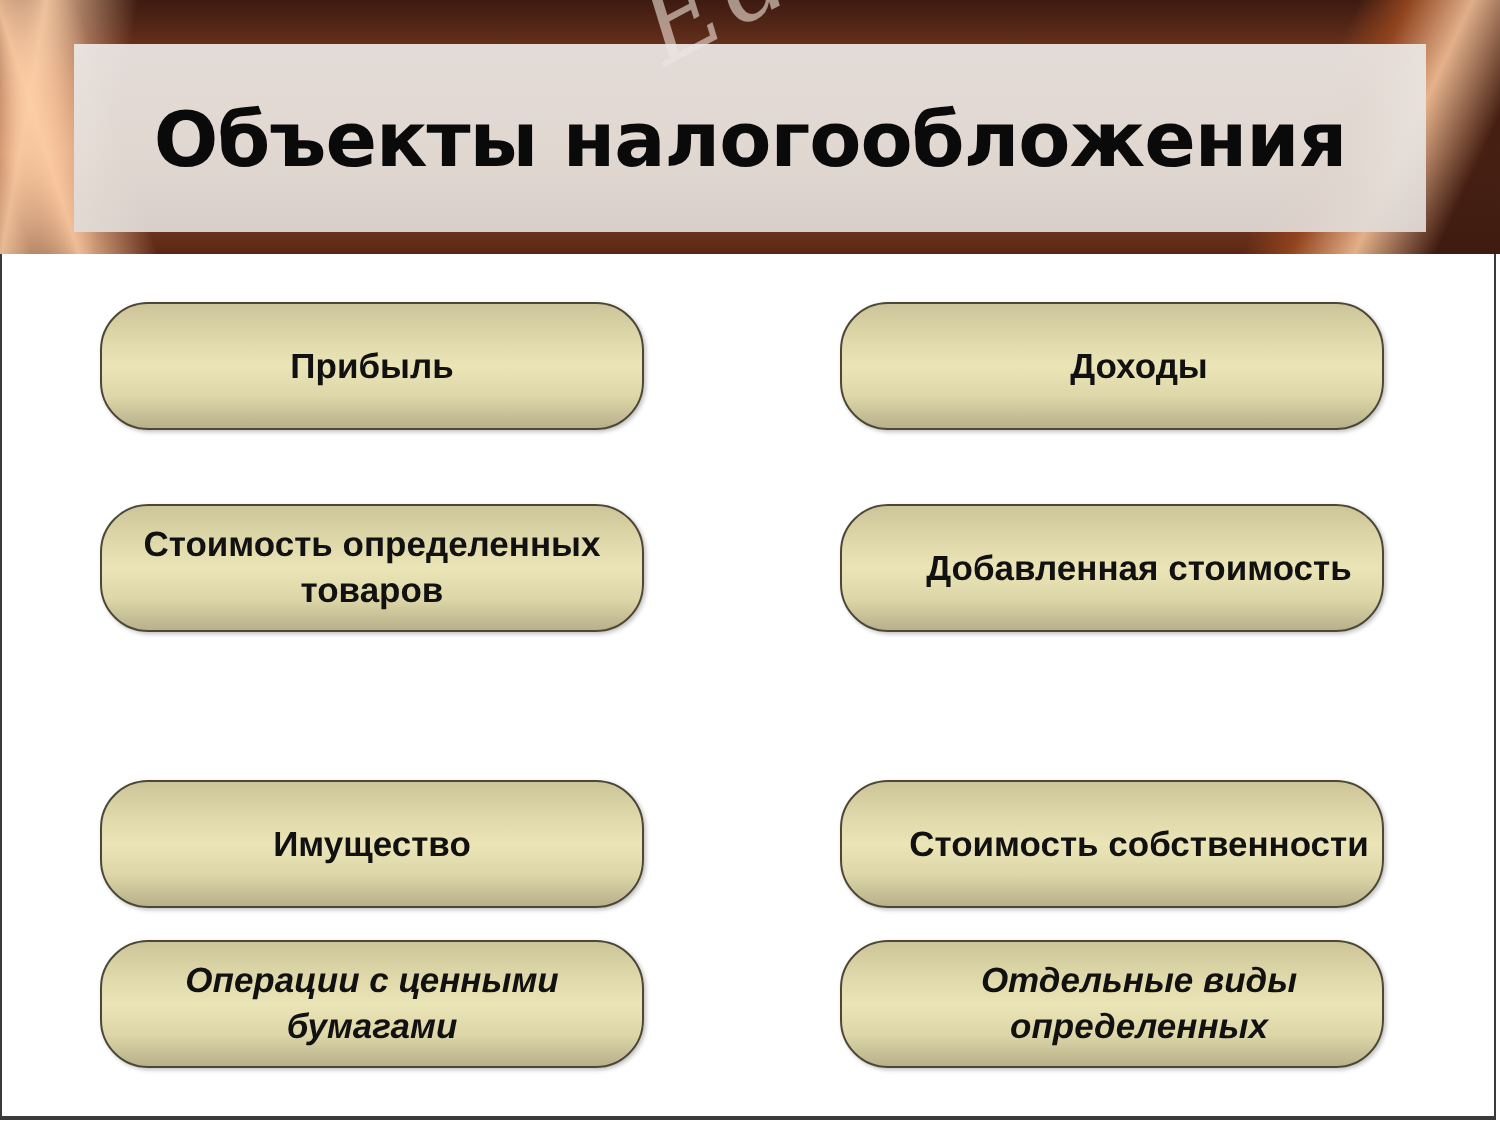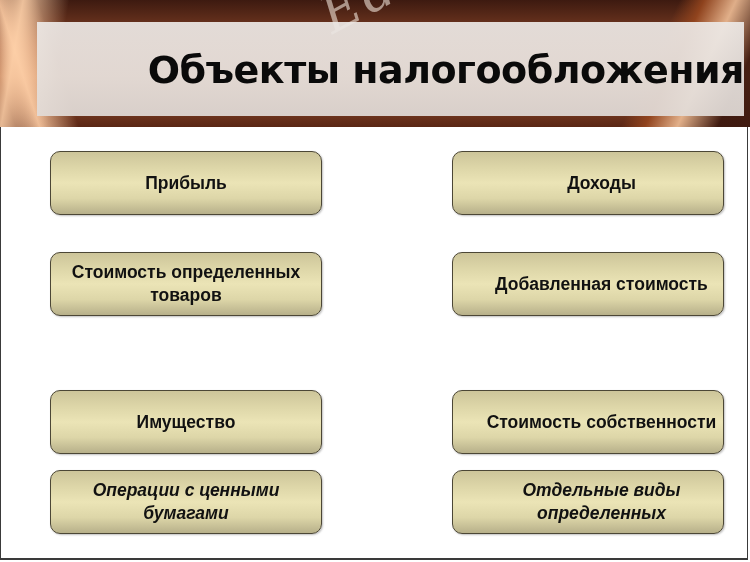--- a/index.html
+++ b/index.html
@@ -22,38 +22,38 @@
       linear-gradient(180deg, #3d1a10 0%, #8a4528 35%, #a9603a 60%, #5a2614 100%);
   }
   .banner-script {
     position: absolute; left: 310px; top: -8px; font-size: 52px;
     color: rgba(255,245,235,0.55); font-family: "DejaVu Serif", serif; font-style: italic;
     transform: rotate(-28deg); transform-origin: left top; letter-spacing: 4px;
   }
   .title-box {
     position: absolute; left: 37px; top: 22px; width: 676px; height: 94px;
     background: linear-gradient(180deg, rgba(236,232,229,0.93) 0%, rgba(225,219,215,0.93) 100%);
-    display: flex; align-items: center; justify-content: flex-end; padding-left: 31px;
+    display: flex; align-items: center; justify-content: center;
   }
   .title {
     font-family: "DejaVu Sans", sans-serif; font-weight: bold; font-size: 38px;
     color: #0a0a0a; letter-spacing: -0.5px; margin: 0; margin-top: 2px;
   }
   .grid { position: absolute; left: 0; top: 0; }
   .card {
     position: absolute; width: 272px; height: 64px; box-sizing: border-box;
-    border: 1.5px solid #4c4736; border-radius: 10px;
+    border: 1.5px solid #4c4736; border-radius: 24px;
     background: linear-gradient(180deg, #cdc59a 0%, #ddd6a8 25%, #ebe4b6 50%, #ddd6a8 75%, #b7b08a 100%);
     box-shadow: 1px 1px 2px rgba(0,0,0,0.25);
     display: flex; align-items: center; justify-content: center; text-align: center;
     font-weight: bold; font-size: 17.5px; line-height: 23px; color: #111;
     padding: 0 2px; white-space: pre-line;
   }
   .col-left { left: 50px; }
-  .col-right { left: 452px; padding-left: 29px; }
+  .col-right { left: 420px; padding-left: 29px; }
   .r1 { top: 151px; }
   .r2 { top: 252px; }
   .r3 { top: 357px; margin-top: 33px; }
   .r4 { top: 470px; font-style: italic; }
 </style>
 </head>
 <body>
 
 <div class="slide-frame"></div>
 

